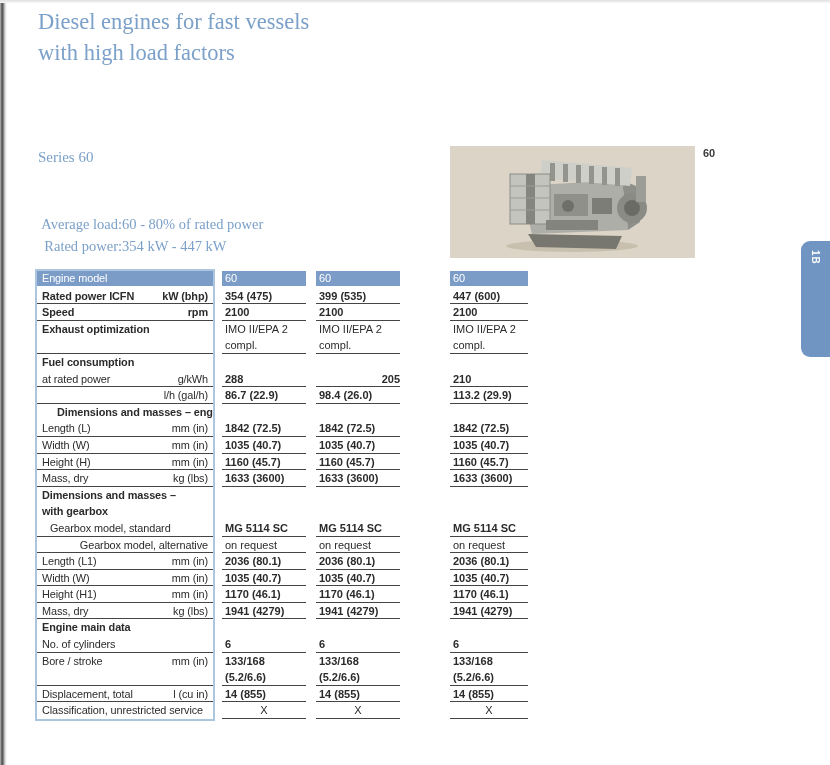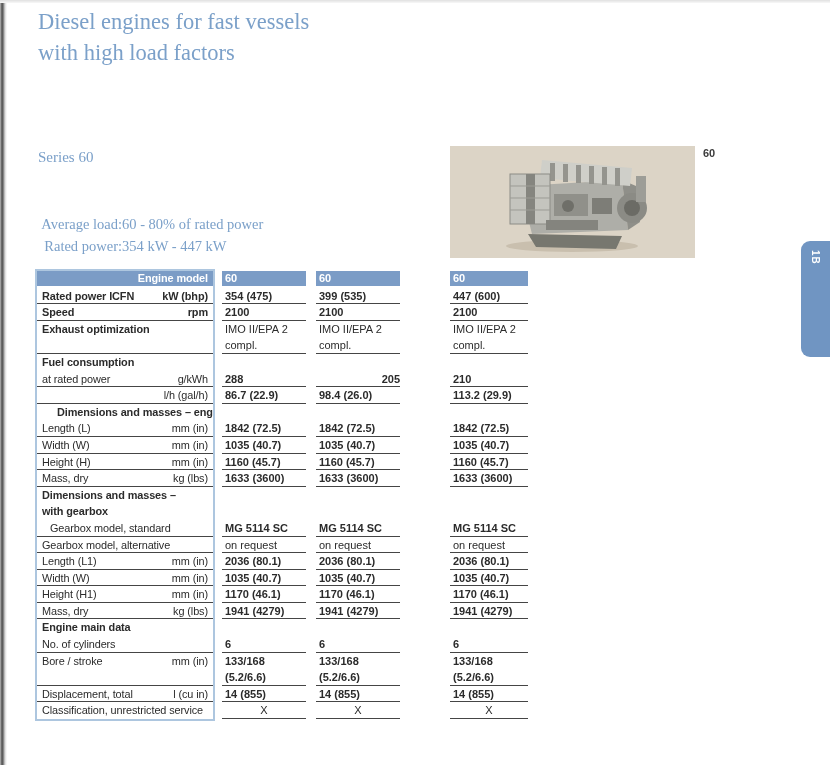--- a/index.html
+++ b/index.html
@@ -41,21 +41,21 @@
     padding:0 5px;font-size:10.9px;line-height:16.6px;letter-spacing:-0.1px;
     color:#2b2b2b;white-space:nowrap;box-sizing:border-box;overflow:hidden;}
   .lrow .l2{display:block;}
   .vrow{font-size:11px;line-height:16.6px;padding-left:3px;color:#2b2b2b;
     white-space:nowrap;box-sizing:border-box;overflow:hidden;}
   .vrow .v2{display:block;}
   .b{font-weight:bold;}
   .ul{border-bottom:1px solid #454545;}
   .c{text-align:center;padding-left:0;}
   .hrow{background:linear-gradient(#7b9cc6,#7b9cc6) left top/100% 15px no-repeat;
-    color:#ffffff;font-weight:bold;line-height:15px;justify-content:flex-end;}
+    color:#ffffff;font-weight:normal;line-height:15px;}
 </style>
 </head>
 <body>
 
 <div class="edge-left"></div>
 <div class="edge-top"></div>
 
 <h1 class="title">
   <span>Diesel engines for fast vessels</span><br>
   <span>with high load factors</span>
@@ -152,21 +152,21 @@
       <div class="lrow ul" style="height: 16.6px;">
         <div><span>Mass, dry</span></div>
         <span>kg (lbs)</span>
       </div>
       <div class="lrow b" style="height: 33.2px;">
         <div><span>Dimensions and masses –</span><span class="l2">with gearbox</span></div>
       </div>
       <div class="lrow ul" style="height: 16.6px; padding-left: 13px;">
         <div><span>Gearbox model, standard</span></div>
       </div>
-      <div class="lrow ul" style="height: 16.6px;">
+      <div class="lrow ul" style="height: 16.6px; justify-content: flex-end;">
         <div><span>Gearbox model, alternative</span></div>
       </div>
       <div class="lrow ul" style="height: 16.6px;">
         <div><span>Length (L1)</span></div>
         <span>mm (in)</span>
       </div>
       <div class="lrow ul" style="height: 16.6px;">
         <div><span>Width (W)</span></div>
         <span>mm (in)</span>
       </div>

